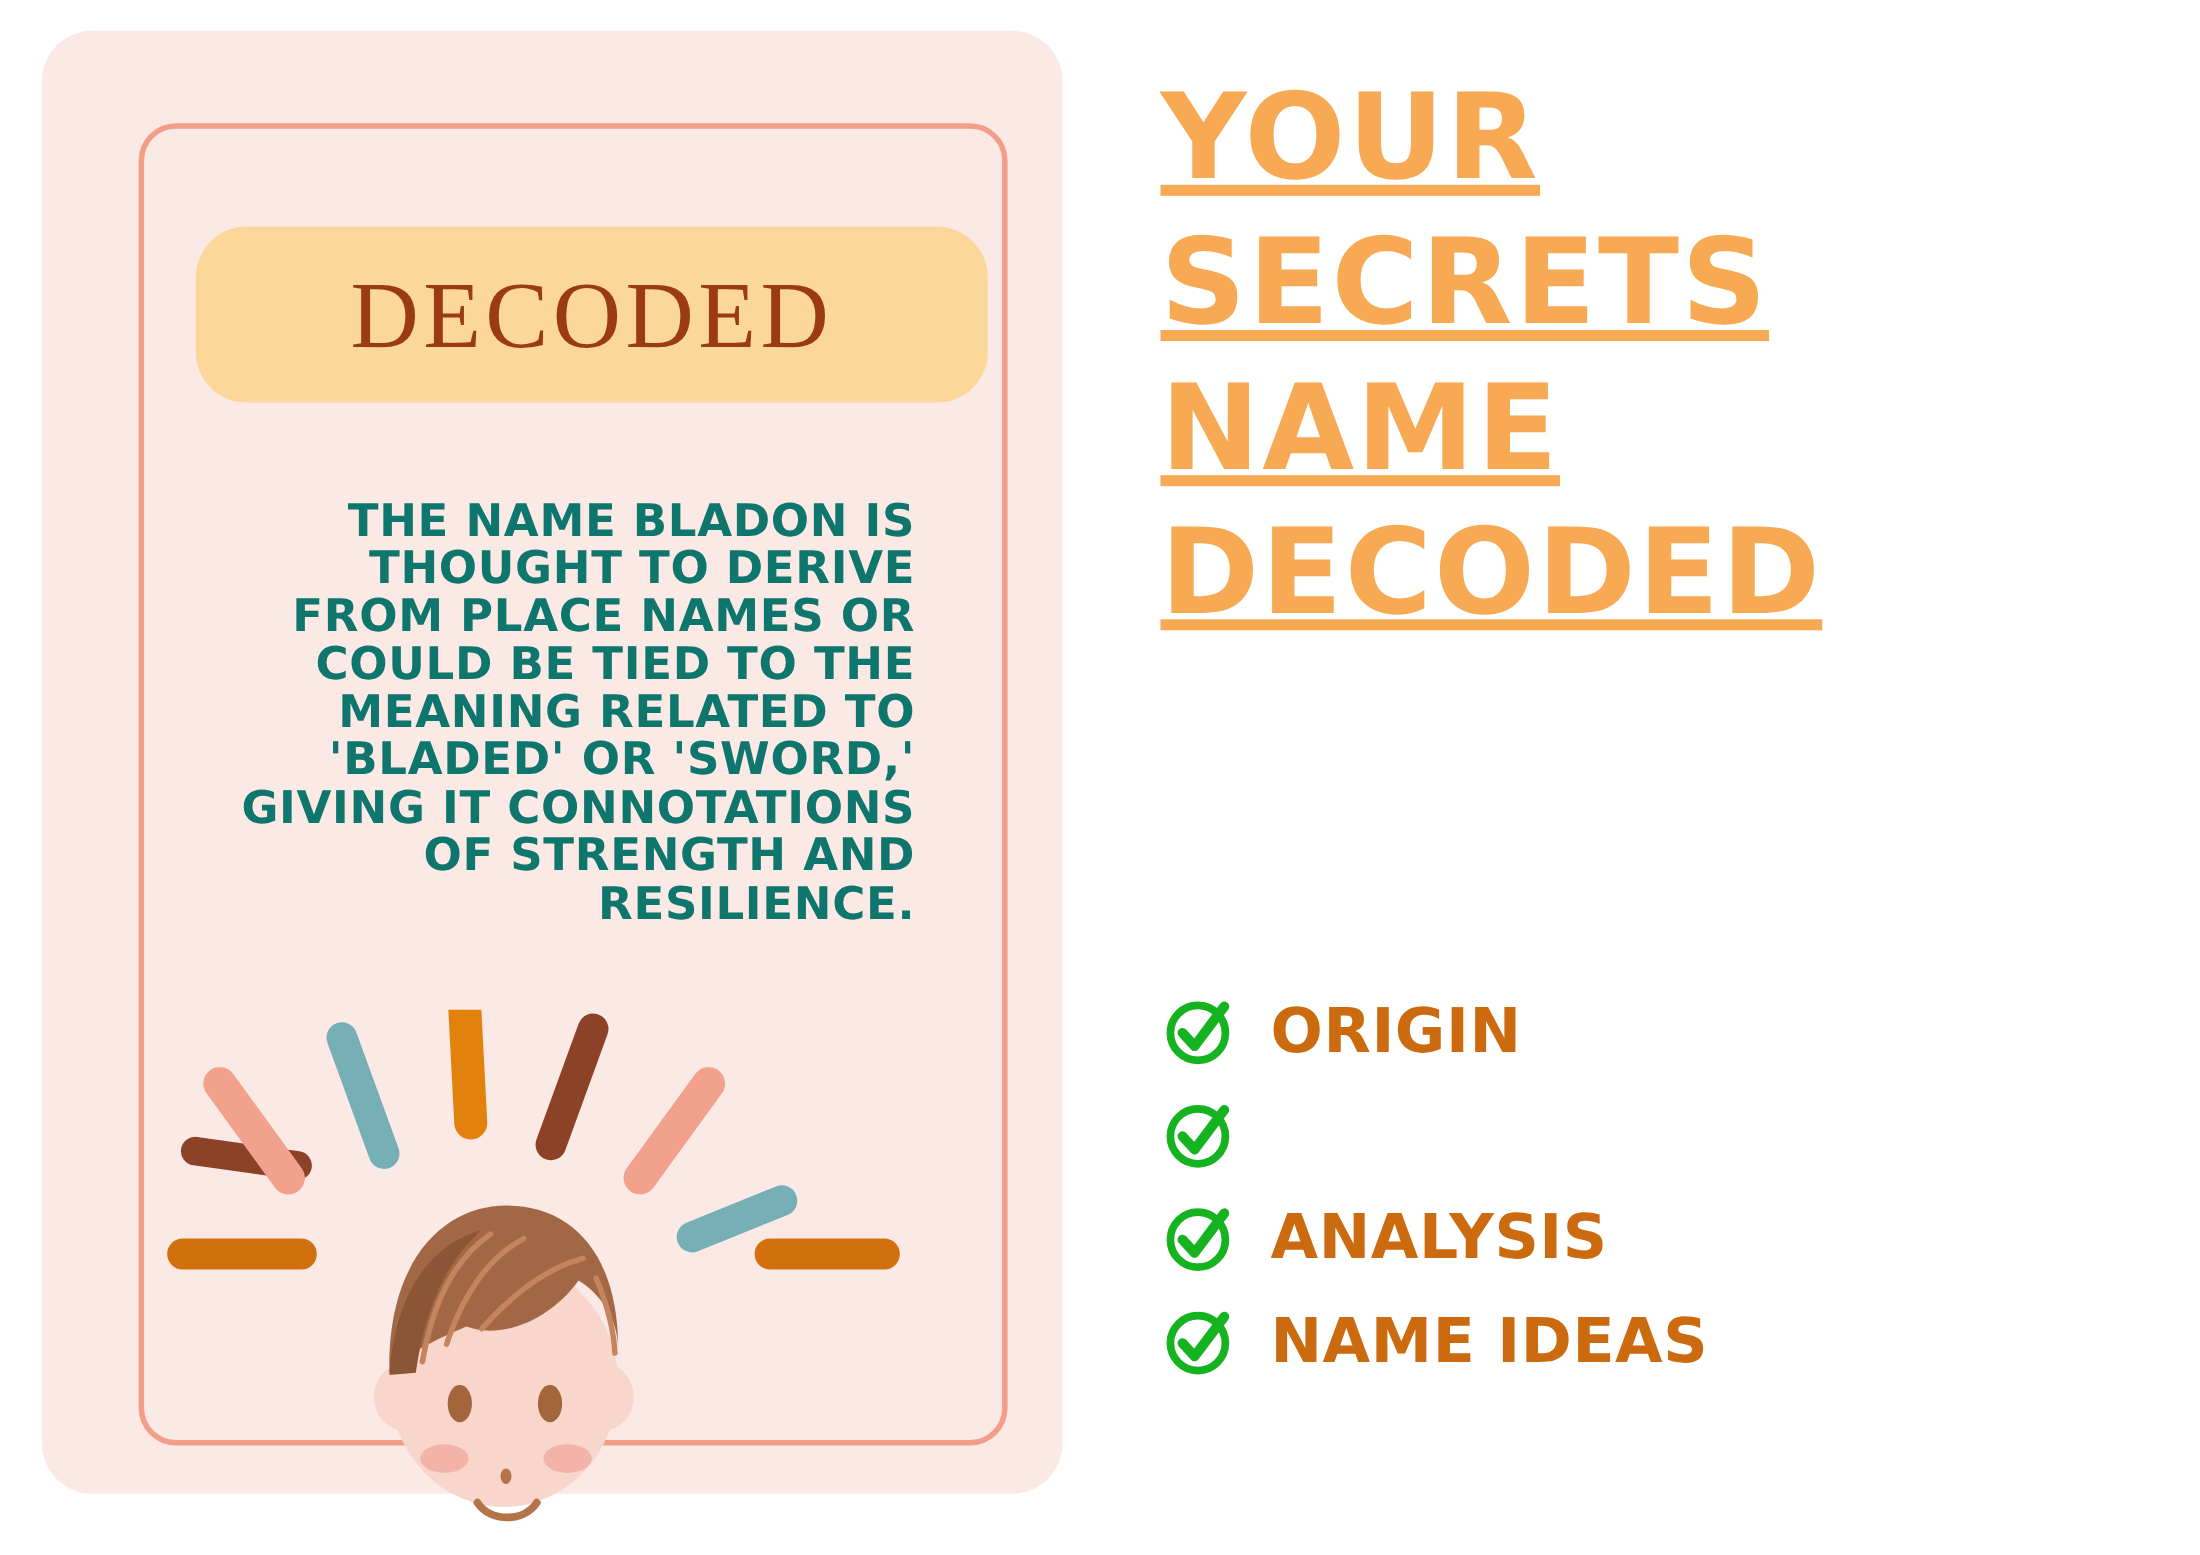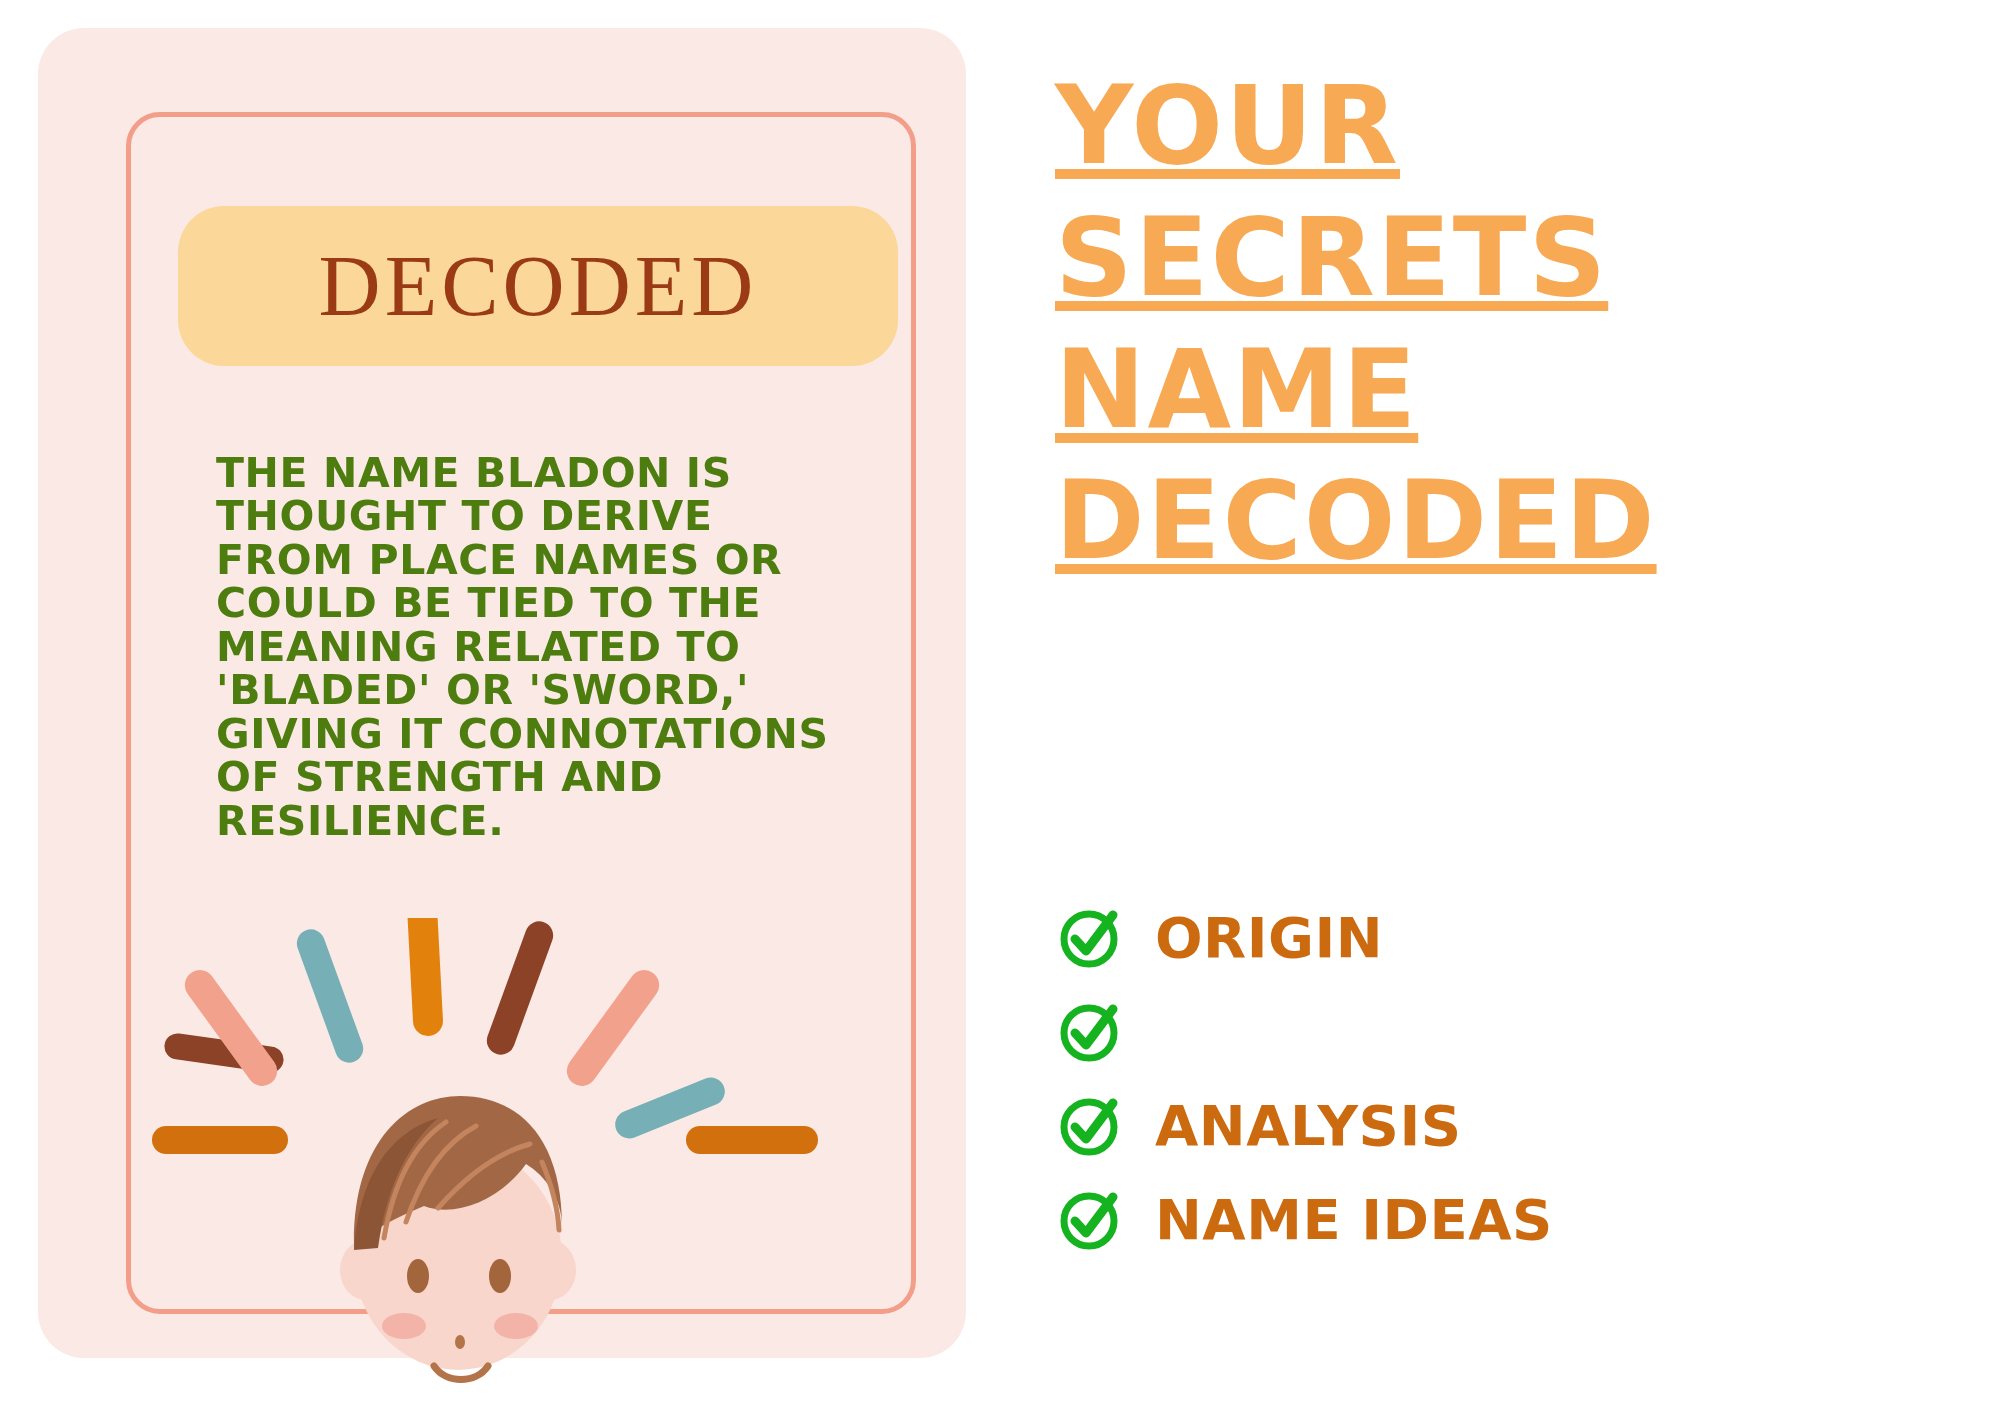--- a/index.html
+++ b/index.html
@@ -58,27 +58,27 @@
     line-height: 1;
     white-space: nowrap;
   }
 
   
   #description {
     position: absolute;
     left: 178px;
     top: 424px;
     width: 616px;
-    text-align: left;
+    text-align: right;
     font-family: "DejaVu Sans", sans-serif;
     font-weight: bold;
     font-size: 41px;
     line-height: 1.06;
     letter-spacing: 0.6px;
-    color: #4d7c0f;
+    color: #0f766e;
     text-transform: uppercase;
   }
 
   
   #illustration {
     position: absolute;
     left: 100px;
     top: 890px;
     width: 700px;
     height: 520px;

